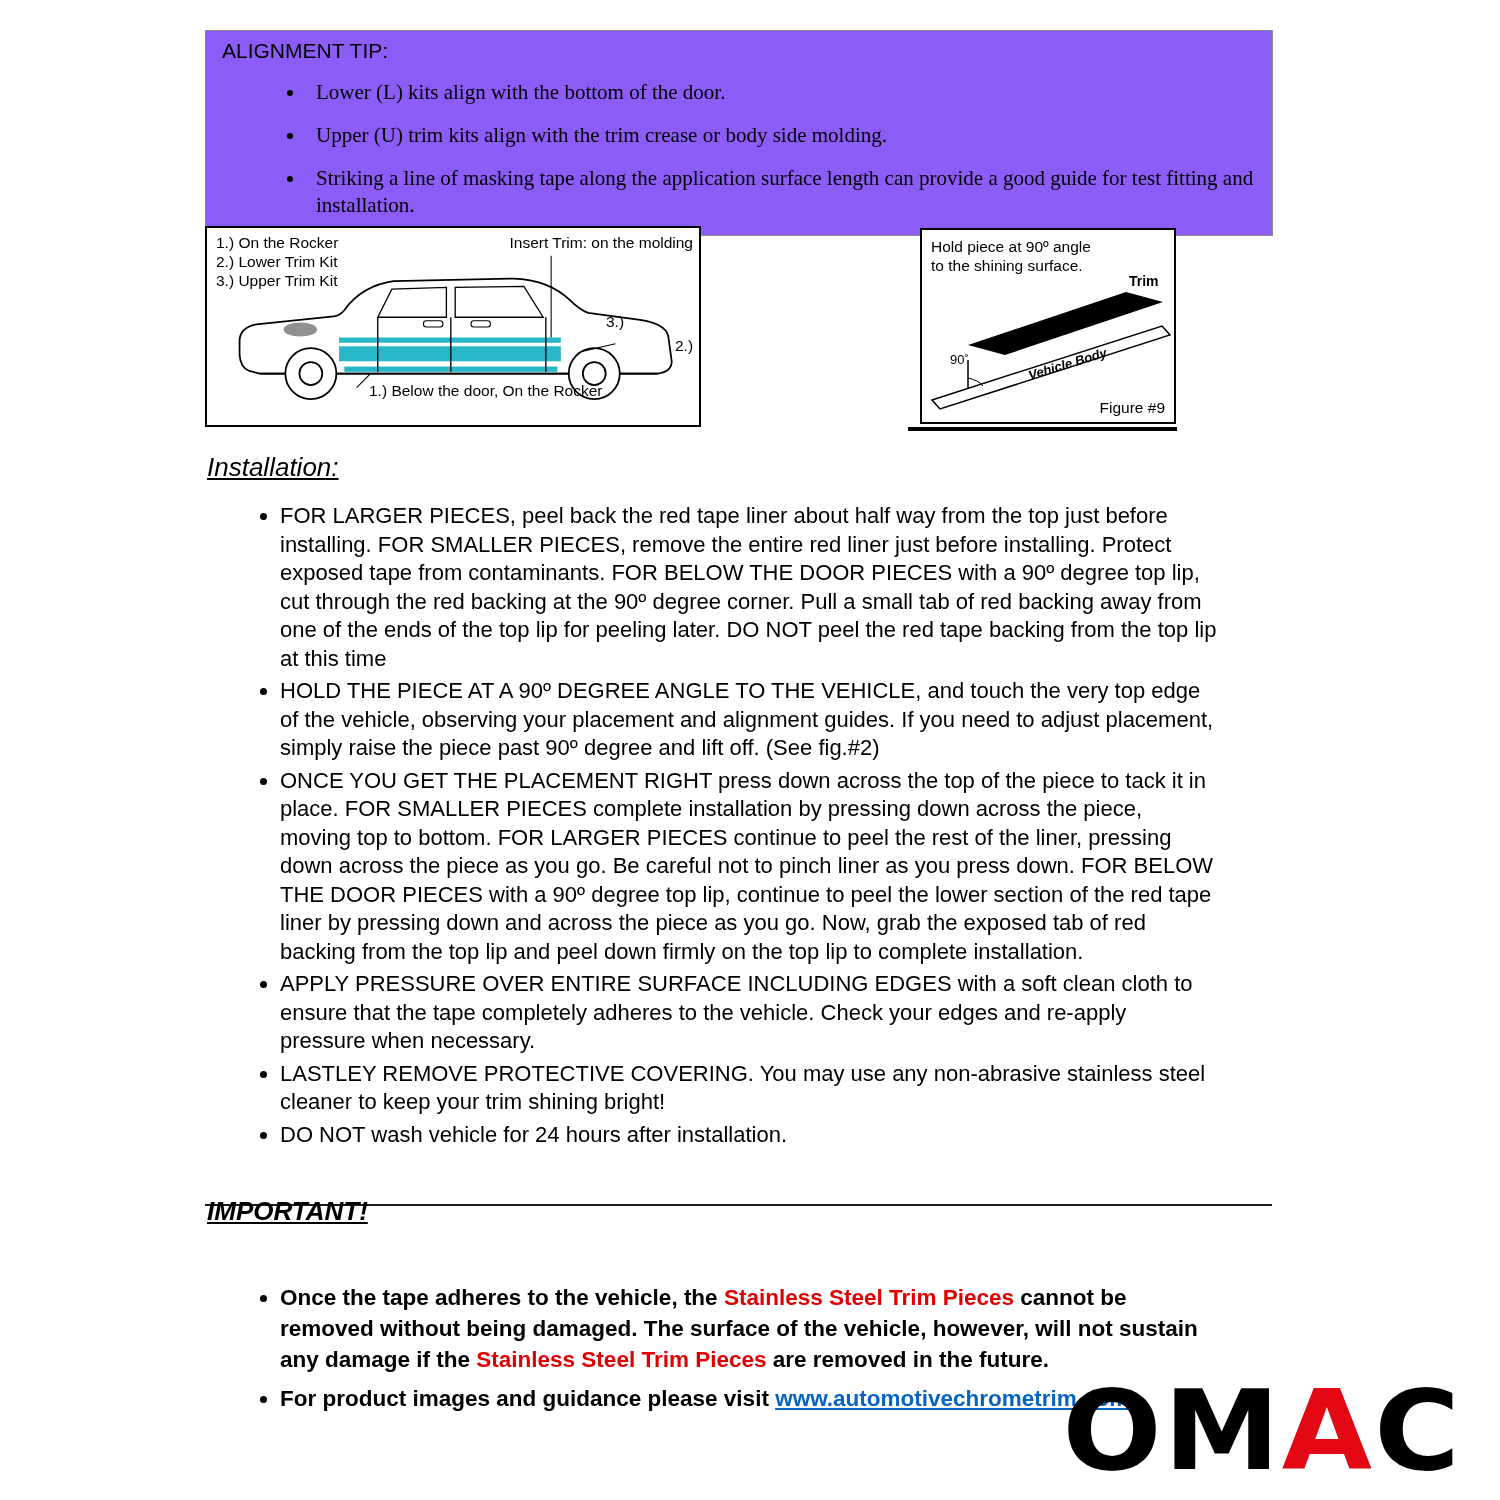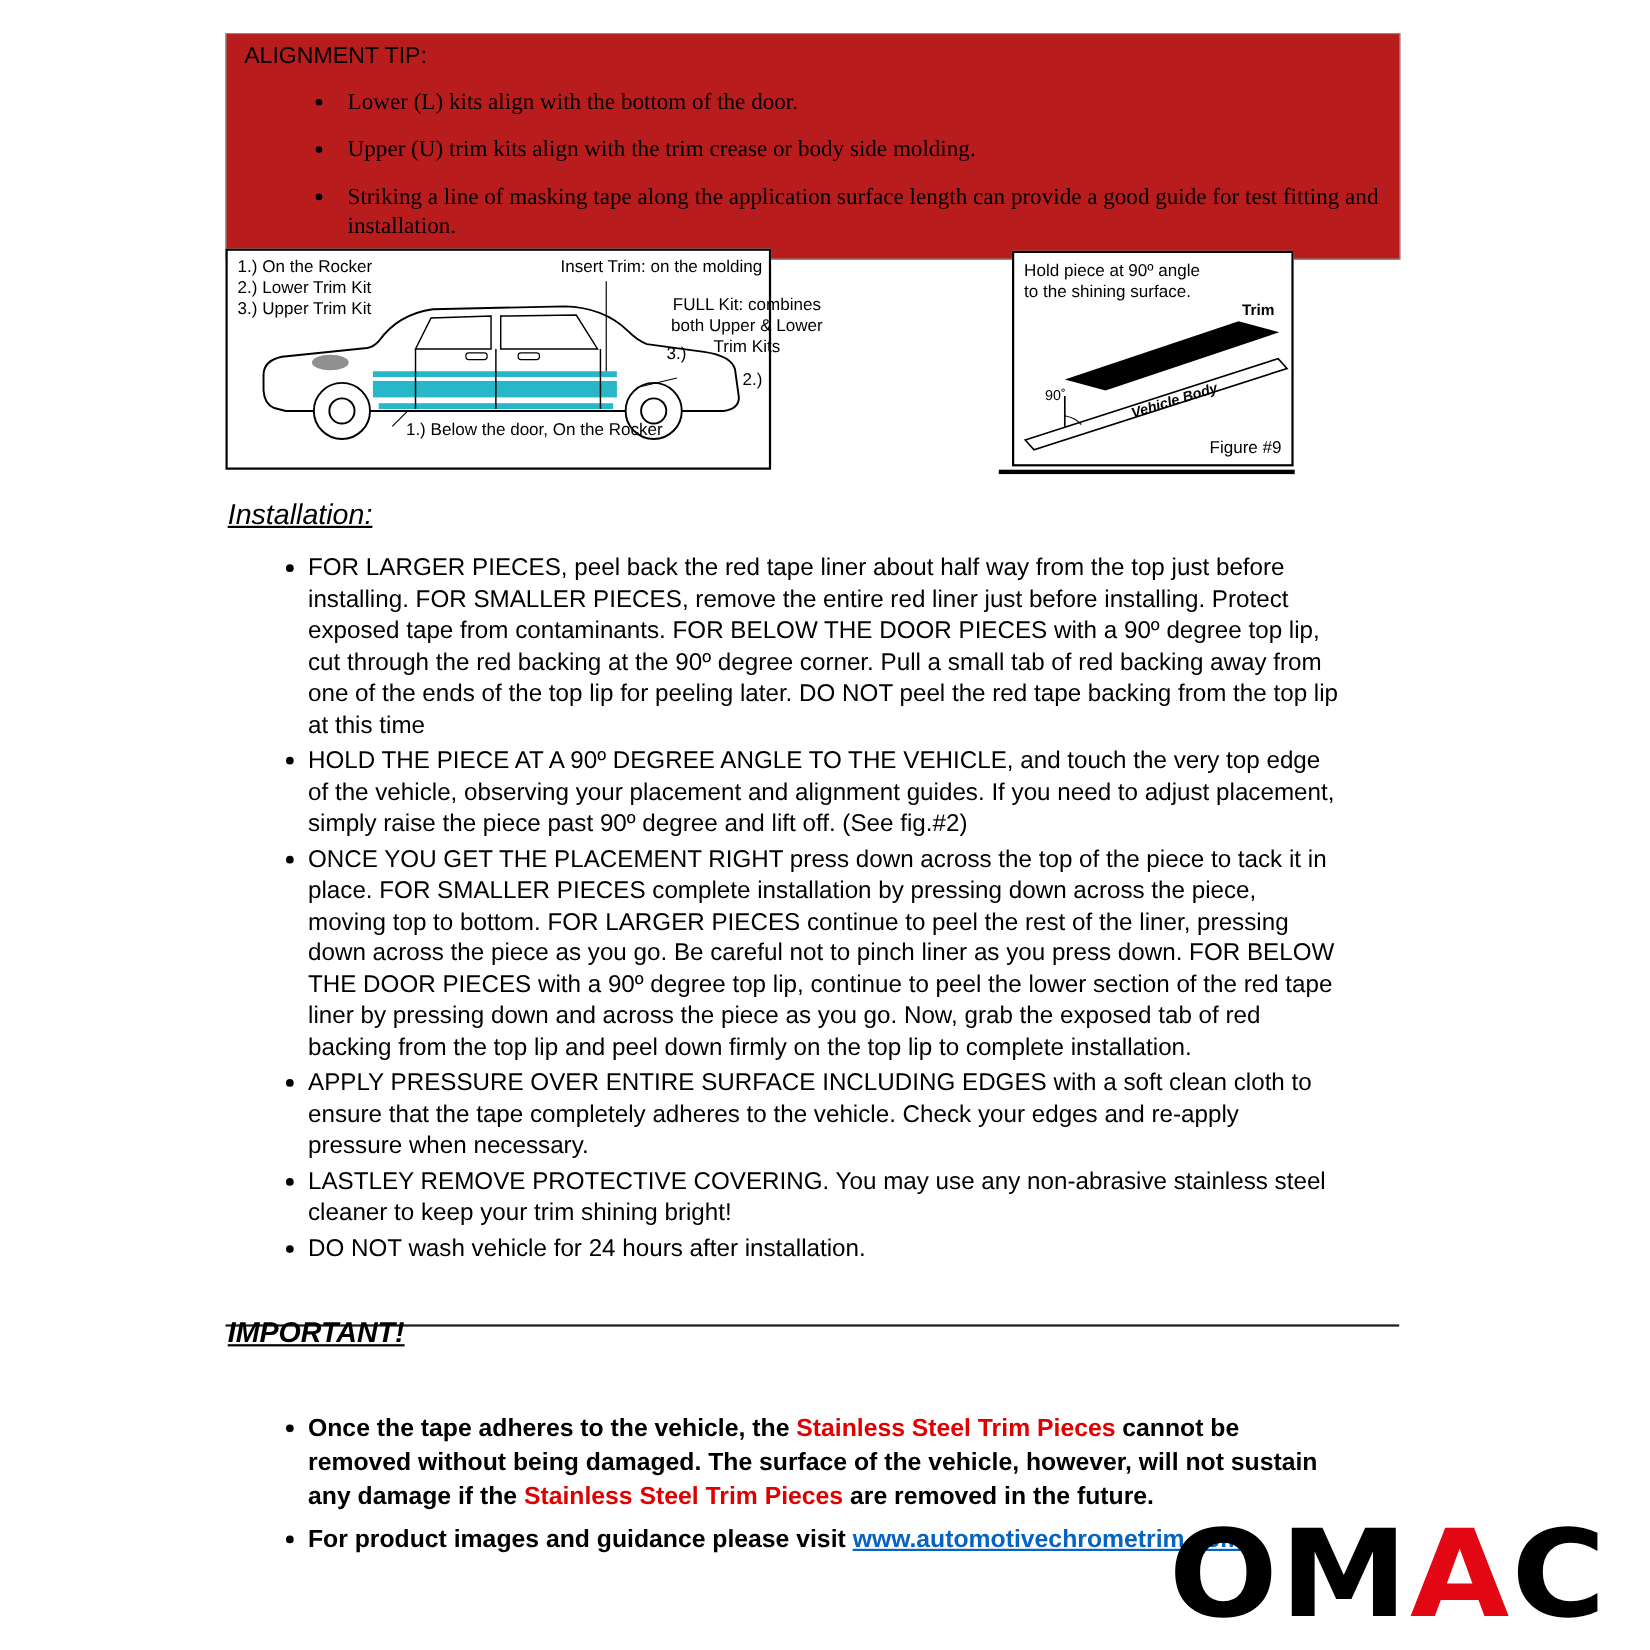--- a/index.html
+++ b/index.html
@@ -7,21 +7,21 @@
   body {
     width:1500px; height:1500px;
     font-family:"Liberation Sans","DejaVu Sans",sans-serif;
     color:#000;
   }
   .page { position:relative; width:1500px; height:1500px; overflow:hidden; background:#fff; }
 
   
   .tip-box {
     position:absolute; left:205px; top:30px; width:1068px;
-    background:#b91c1c; border:1px solid #8a8a8a;
+    background:#8b5cf6; border:1px solid #8a8a8a;
     padding:8px 16px 16px 16px;
   }
   .tip-title { font-size:21px; }
   .tip-list { list-style:disc; margin-top:4px; padding-left:84px;font-family:Liberation Serif, serif; }
   .tip-list li { font-size:21px; line-height:27px; margin-top:16px; padding-left:10px; }
 
   
   .car-box {
     position:absolute; left:205px; top:226px; width:496px; height:201px;
     border:2px solid #000; background:#fff;
@@ -124,25 +124,20 @@
       <line x1="391" y1="18" x2="391" y2="111" stroke="#000" stroke-width="1.2"></line>
       <line x1="464" y1="118" x2="426" y2="127" stroke="#000" stroke-width="1.2"></line>
       <line x1="170" y1="168" x2="185" y2="153" stroke="#000" stroke-width="1.2"></line>
     </svg>
     <div class="fig-label legend">
       <div>1.) On the Rocker</div>
       <div>2.) Lower Trim Kit</div>
       <div>3.) Upper Trim Kit</div>
     </div>
     <div class="fig-label insert-trim">Insert Trim: on the molding</div>
-    <div class="fig-label full-kit">
-      <div>FULL Kit: combines</div>
-      <div>both  Upper &amp; Lower</div>
-      <div>Trim Kits</div>
-    </div>
     <div class="fig-label callout-3">3.)</div>
     <div class="fig-label callout-2">2.)</div>
     <div class="fig-label bottom-label">1.) Below the door, On the Rocker</div>
   </div>
 
   <div class="angle-box">
     <svg class="angle-svg" viewBox="0 0 252 192" aria-hidden="true">
 
       <polygon points="10,170 240,96 248,105 18,179" fill="#fff" stroke="#000" stroke-width="1.5"></polygon>
 

